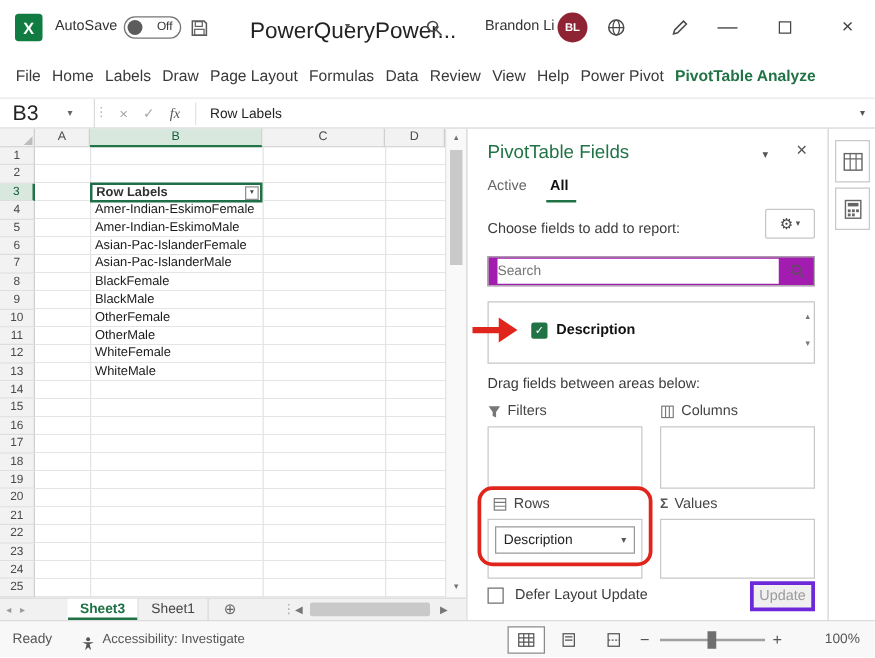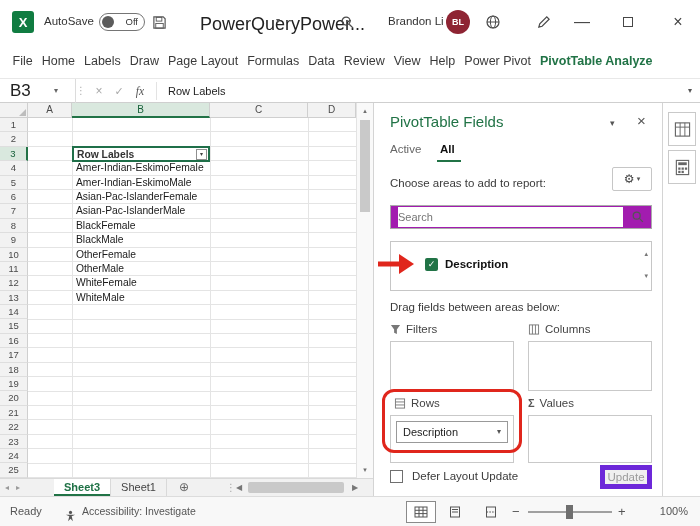--- a/index.html
+++ b/index.html
@@ -82,21 +82,21 @@
   .flabel{margin-left:7px;font-size:11.5px;font-weight:600;color:#111;}
   .fscroll{position:absolute;right:3px;font-size:7px;color:#777;line-height:8px;}
   .drag-label{position:absolute;left:16px;top:198px;font-size:11.5px;color:#3b3b3b;}
   .area-label{position:absolute;font-size:11.5px;color:#444;display:flex;align-items:center;gap:5px;}
   .area-box{position:absolute;border:1px solid #c9c9c9;background:#fff;}
   .rows-dd{position:absolute;left:22px;top:318px;width:112px;height:22px;border:1px solid #999;background:#fff;font-size:11px;color:#222;line-height:20px;padding-left:6px;}
   .rows-dd .dd-chev{position:absolute;right:6px;top:0;font-size:8px;color:#555;line-height:20px;}
   .sigma{font-size:11px;color:#555;font-weight:700;}
   .defer-check{position:absolute;left:16px;top:367px;width:13px;height:13px;border:1.5px solid #6f6f6f;background:#fff;}
   .defer-label{position:absolute;left:38px;top:367px;font-size:11.5px;color:#3b3b3b;}
-  .update-btn{position:absolute;left:226px;top:362px;width:52px;height:24px;background:#f0f0f0;border:5px solid #6d28d9;color:#9b9b9b;font-size:11.5px;display:flex;align-items:center;justify-content:center;}
+  .update-btn{position:absolute;left:226px;top:362px;width:52px;height:24px;background:#f0f0f0;border:3px solid #6d28d9;color:#9b9b9b;font-size:11.5px;display:flex;align-items:center;justify-content:center;}
   .red-rect{position:absolute;left:8px;top:286px;width:140px;height:64px;border:3px solid #e0261c;border-radius:12px;pointer-events:none;}
   .red-arrow{position:absolute;left:2px;top:148px;width:40px;height:26px;pointer-events:none;}
 
   
   .strip{position:absolute;left:662px;top:103px;width:38px;height:393px;background:#fff;border-left:1px solid #d4d4d4;}
   .strip-btn{position:absolute;left:5px;width:28px;height:34px;border:1px solid #c9c9c9;background:#fff;display:flex;align-items:center;justify-content:center;}
 
   
   .statusbar{position:absolute;left:0;top:496px;width:700px;height:30px;background:#f8f8f8;border-top:1px solid #dcdcdc;font-size:11px;color:#555;}
   .sb-item{position:absolute;top:0;height:29px;line-height:29px;}
@@ -242,21 +242,21 @@
 
 <div class="pane">
   <div class="pane-title">PivotTable Fields</div>
   <span class="pane-chev">▾</span>
   <span class="pane-close">×</span>
 
   <span class="ptab inactive" style="left:16px">Active</span>
   <span class="ptab active" style="left:66px">All</span>
   <span class="ptab-underline"></span>
 
-  <div class="choose-label">Choose areas to add to report:</div>
+  <div class="choose-label">Choose fields to add to report:</div>
   <div class="gear-btn">
     <span style="font-size:12px;color:#444">⚙</span>
     <span style="font-size:7px;color:#555">▾</span>
   </div>
 
   <div class="searchbox">
     <input type="text" placeholder="Search" style="">
     <span style="position:absolute;right:6px;top:4px">
       <svg width="14" height="14" viewBox="0 0 16 16">
           <circle cx="6.5" cy="6.5" r="4" fill="none" stroke="#555" stroke-width="1.4"></circle>

